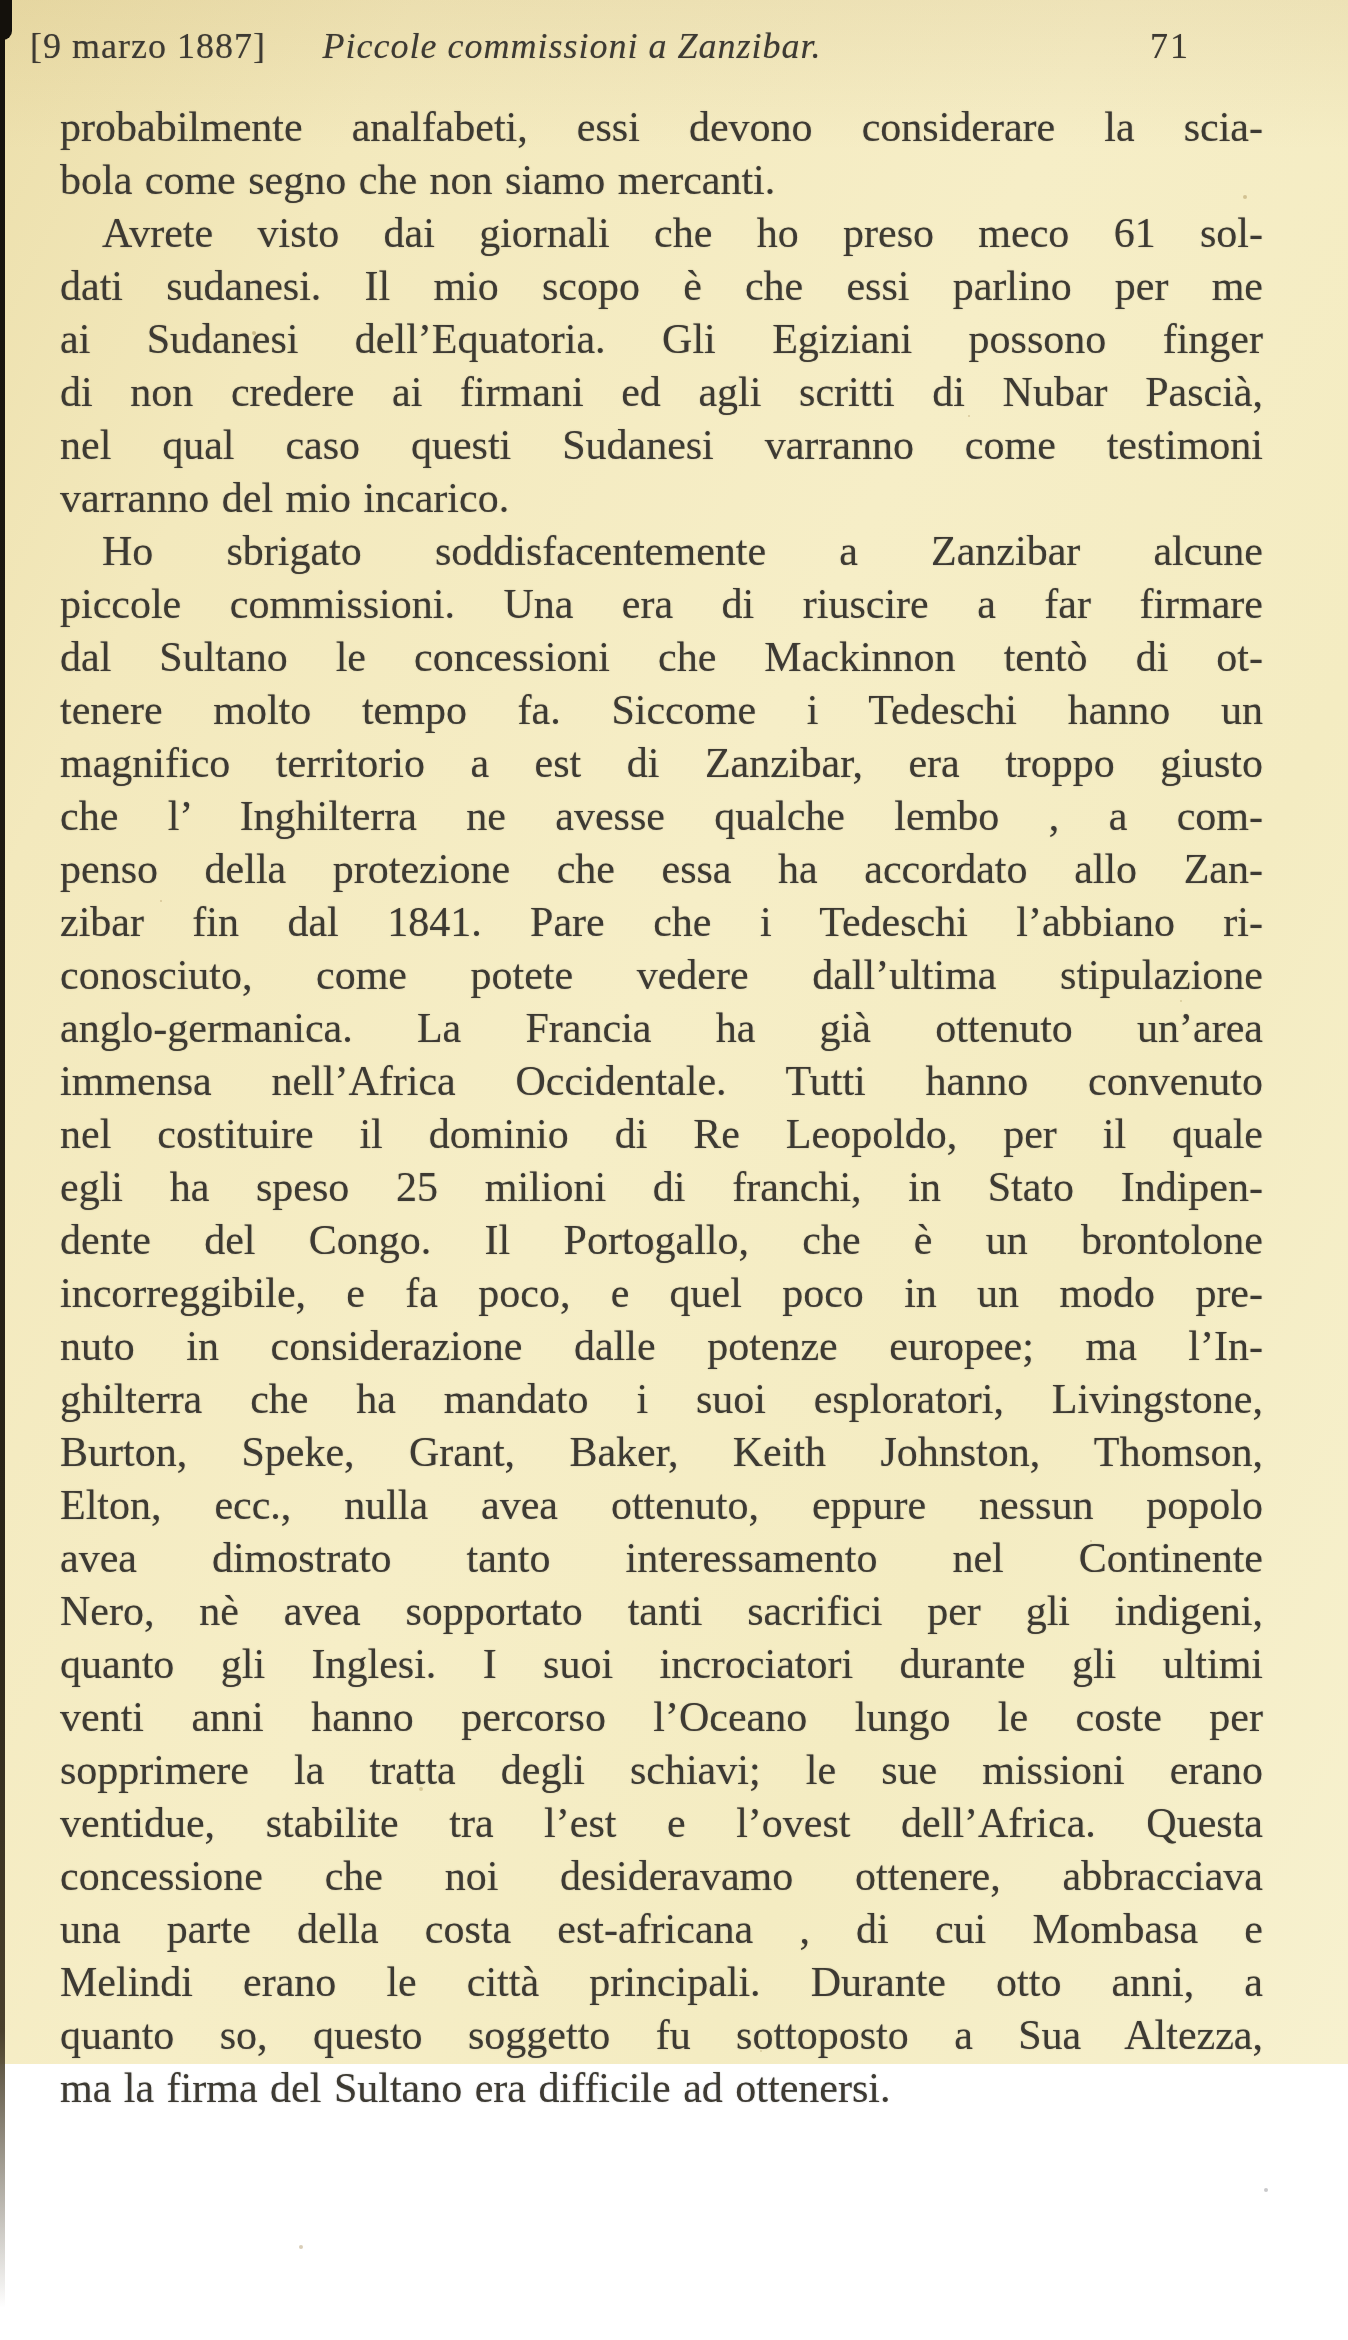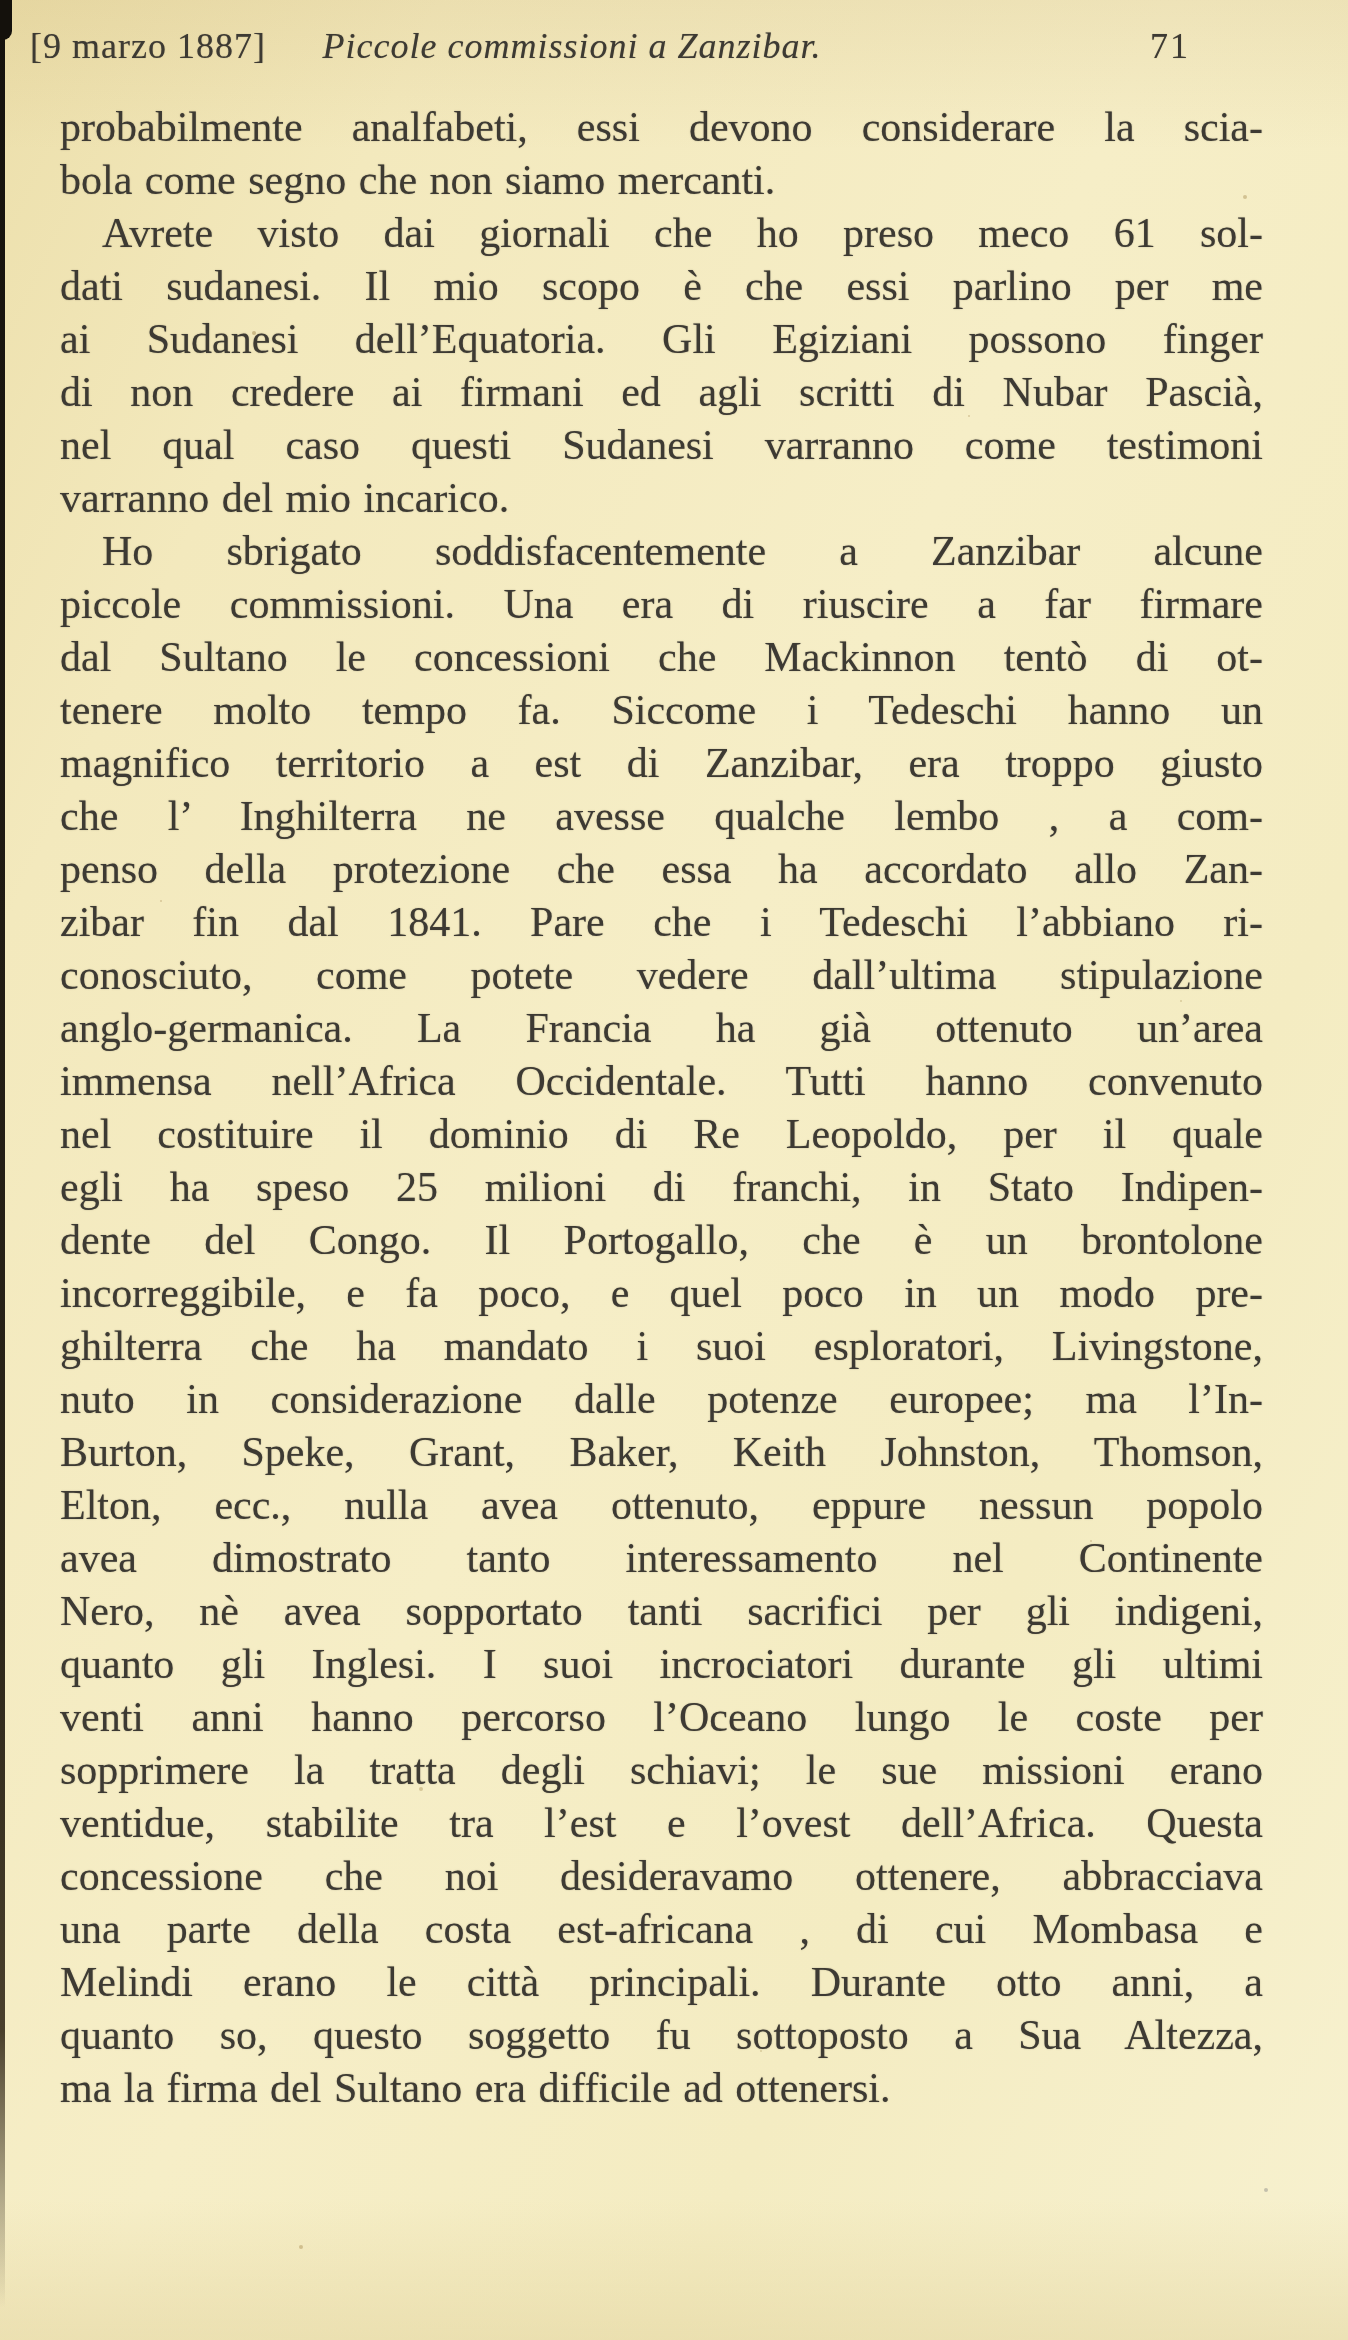--- a/index.html
+++ b/index.html
@@ -7,21 +7,21 @@
     padding: 0;
     width: 1348px;
     height: 2340px;
     overflow: hidden;
     font-family: "Liberation Serif", "DejaVu Serif", serif;
   }
 
   .page {
     position: relative;
     width: 1348px;
-    height: 2340px;
+    height: 2064px;
     background:
       linear-gradient(180deg, rgba(188,158,92,0.14) 0px, rgba(188,158,92,0) 150px),
       linear-gradient(180deg, rgba(200,175,110,0) 2200px, rgba(227,213,160,0.55) 2340px),
       linear-gradient(115deg, #ecdfab 0%, #f3e9bd 18%, #f6eec7 48%, #f4ecc2 72%, #f7f1cf 100%);
     color: var(--ink, #3d3a33);
   }
 
   
   .scan-edge {
     position: absolute;
@@ -142,22 +142,22 @@
       <div class="line">che l’ Inghilterra ne avesse qualche lembo , a com-</div>
       <div class="line">penso della protezione che essa ha accordato allo Zan-</div>
       <div class="line">zibar fin dal 1841. Pare che i Tedeschi l’abbiano ri-</div>
       <div class="line">conosciuto, come potete vedere dall’ultima stipulazione</div>
       <div class="line">anglo-germanica. La Francia ha già ottenuto un’area</div>
       <div class="line">immensa nell’Africa Occidentale. Tutti hanno convenuto</div>
       <div class="line">nel costituire il dominio di Re Leopoldo, per il quale</div>
       <div class="line">egli ha speso 25 milioni di franchi, in Stato Indipen-</div>
       <div class="line">dente del Congo. Il Portogallo, che è un brontolone</div>
       <div class="line">incorreggibile, e fa poco, e quel poco in un modo pre-</div>
+      <div class="line">nuto in considerazione dalle potenze europee; ma l’In-</div>
       <div class="line">ghilterra che ha mandato i suoi esploratori, Livingstone,</div>
-      <div class="line">nuto in considerazione dalle potenze europee; ma l’In-</div>
       <div class="line">Burton, Speke, Grant, Baker, Keith Johnston, Thomson,</div>
       <div class="line">Elton, ecc., nulla avea ottenuto, eppure nessun popolo</div>
       <div class="line">avea dimostrato tanto interessamento nel Continente</div>
       <div class="line">Nero, nè avea sopportato tanti sacrifici per gli indigeni,</div>
       <div class="line">quanto gli Inglesi. I suoi incrociatori durante gli ultimi</div>
       <div class="line">venti anni hanno percorso l’Oceano lungo le coste per</div>
       <div class="line">sopprimere la tratta degli schiavi; le sue missioni erano</div>
       <div class="line">ventidue, stabilite tra l’est e l’ovest dell’Africa. Questa</div>
       <div class="line">concessione che noi desideravamo ottenere, abbracciava</div>
       <div class="line">una parte della costa est-africana , di cui Mombasa e</div>

